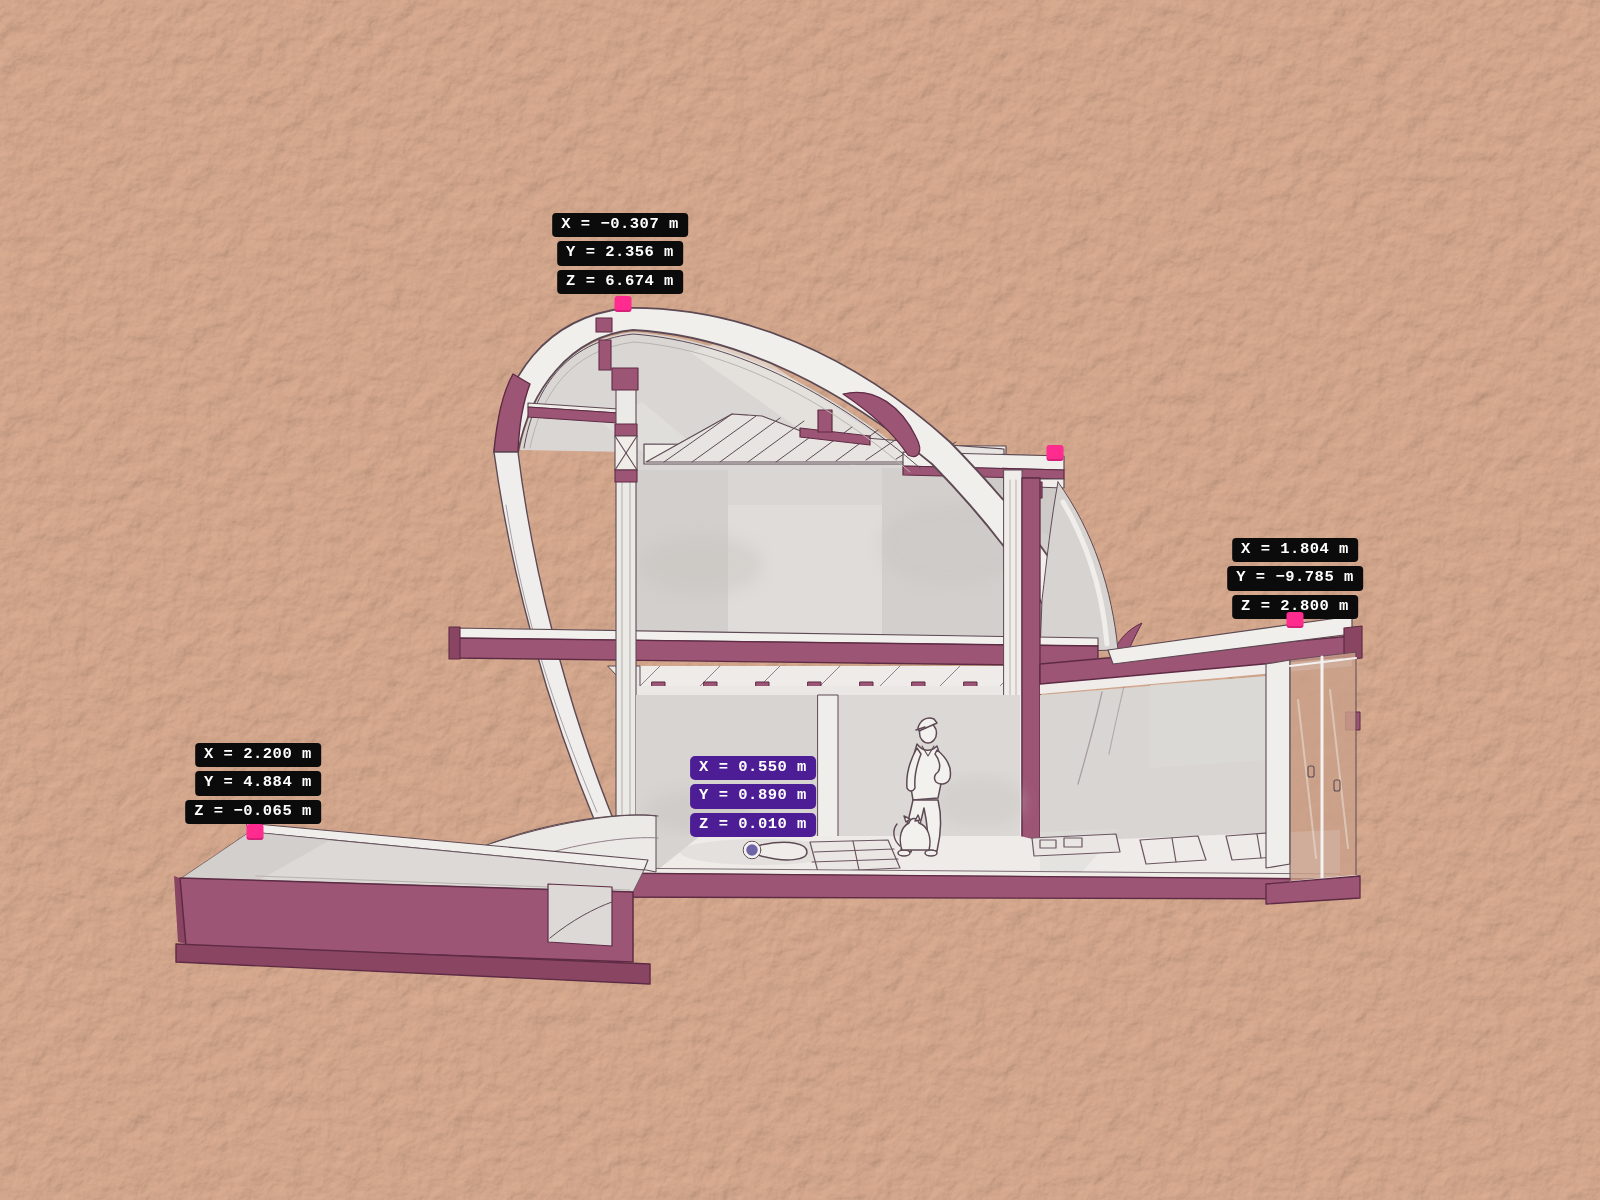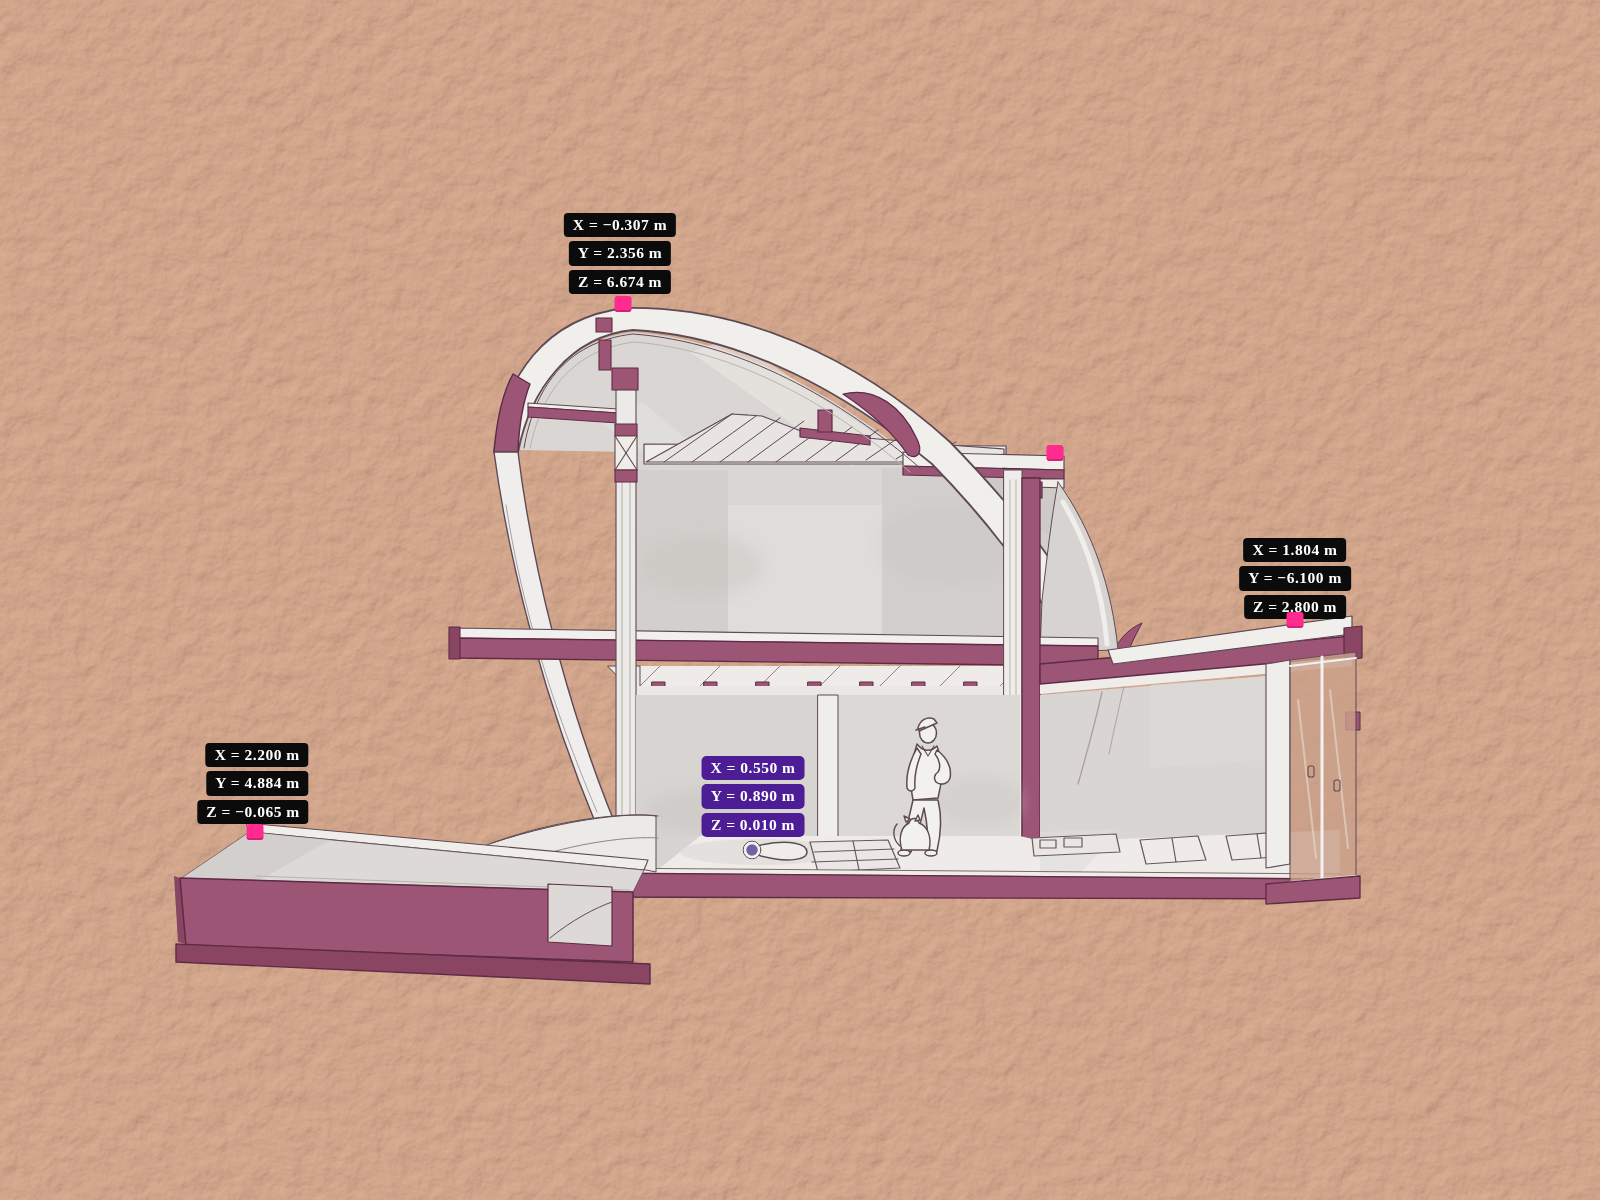--- a/index.html
+++ b/index.html
@@ -2,21 +2,21 @@
 <html><head>
 <meta charset="utf-8">
 <style>
   html,body{margin:0;padding:0;background:#c89e86;}
   .stage{position:relative;width:1600px;height:1200px;overflow:hidden;
          font-family:"DejaVu Sans Mono",monospace;}
   .scene-svg{position:absolute;left:0;top:0;}
   #labels-layer{position:absolute;left:0;top:0;width:100%;height:100%;}
   .coord-group{position:absolute;display:flex;flex-direction:column;align-items:center;
                gap:4px;transform:translateX(-50%);}
-  .coord-pill{font-family:Liberation Serif, serif;font-weight:bold;font-size:15.5px;
+  .coord-pill{font-family:Liberation Mono, monospace;font-weight:bold;font-size:15.5px;
               letter-spacing:.5px;color:#ffffff;background:#0b0b0b;
               padding:2px 9px 3px 9px;border-radius:4px;white-space:nowrap;line-height:1.25;}
   .theme-pink .coord-pill{background:#4c1d95;border-radius:5px;}
   .marker{position:absolute;width:17px;height:16px;background:#ff2b8f;border-radius:3px;
           transform:translate(-50%,-50%);
           box-shadow:inset 0 -2px 0 rgba(140,8,74,.35);}
 </style>
 </head>
 <body>
 
@@ -269,21 +269,21 @@
 <div id="labels-layer">
       <div class="coord-group theme-dark" style="left: 620px; top: 213px;">
         <div class="coord-pill">X = −0.307 m</div>
         <div class="coord-pill">Y = 2.356 m</div>
         <div class="coord-pill">Z = 6.674 m</div>
       </div>
       <div class="marker" style="left: 623px; top: 304px;"></div>
       <div class="marker" style="left: 1055px; top: 453px;"></div>
       <div class="coord-group theme-dark" style="left: 1295px; top: 526px; margin-top: 12px;">
         <div class="coord-pill">X = 1.804 m</div>
-        <div class="coord-pill">Y = −6.100 m</div>
+        <div class="coord-pill">Y = −9.785 m</div>
         <div class="coord-pill">Z = 2.800 m</div>
       </div>
       <div class="marker" style="left: 1295px; top: 620px;"></div>
       <div class="coord-group theme-dark" style="left: 253px; top: 743px; align-items: flex-end;">
         <div class="coord-pill">X = 2.200 m</div>
         <div class="coord-pill">Y = 4.884 m</div>
         <div class="coord-pill">Z = −0.065 m</div>
       </div>
       <div class="marker" style="left: 255px; top: 832px;"></div>
       <div class="coord-group theme-pink" style="left: 753px; top: 756px;">

